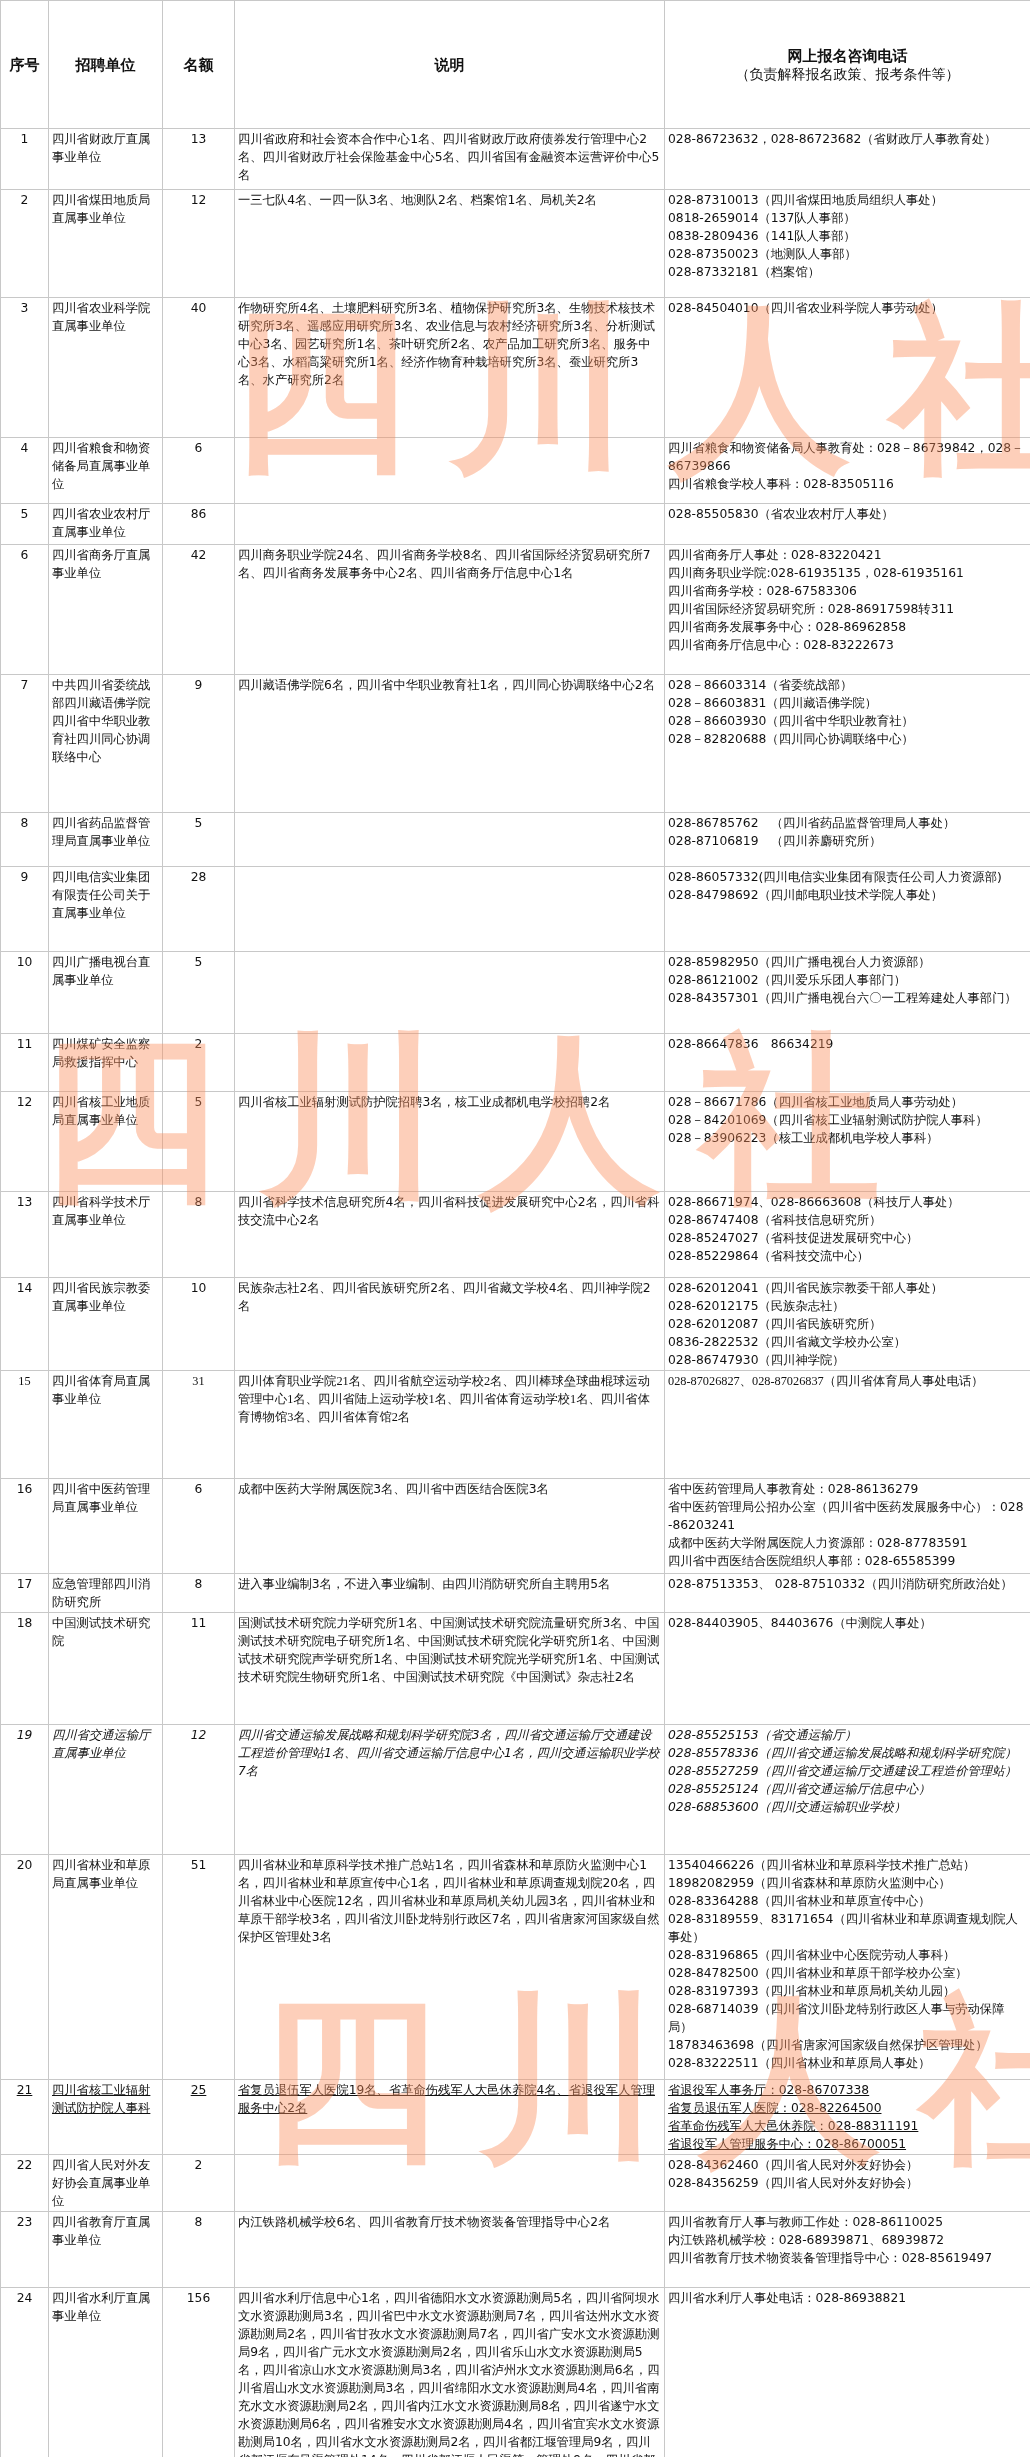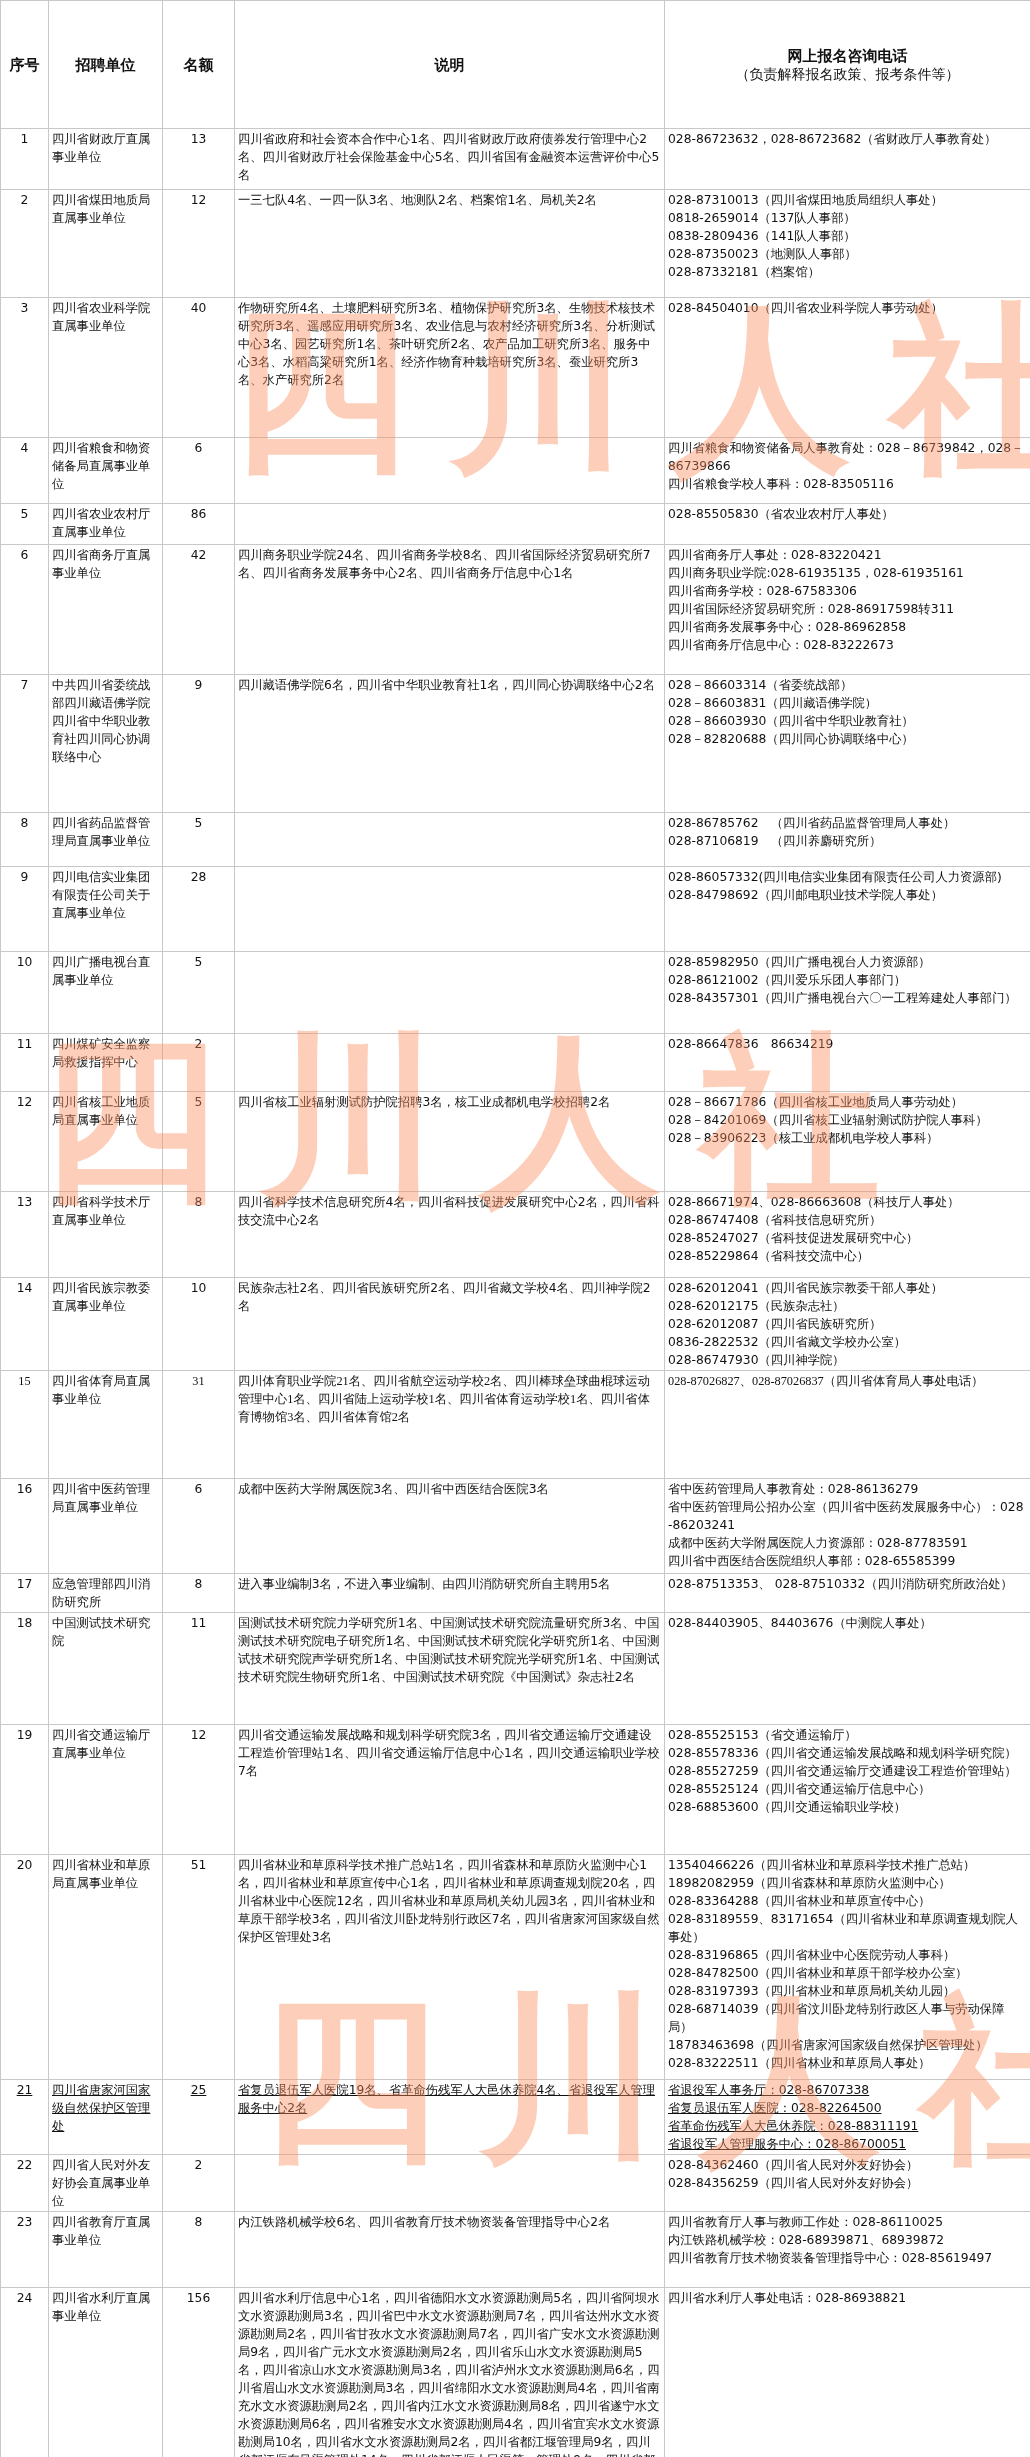--- a/index.html
+++ b/index.html
@@ -229,21 +229,21 @@
       </tr>
       <tr style="height: 112px;">
         <td class="seq">18</td>
         <td>中国测试技术研究院</td>
         <td class="quota">11</td>
         <td>国测试技术研究院力学研究所1名、中国测试技术研究院流量研究所3名、中国测试技术研究院电子研究所1名、中国测试技术研究院化学研究所1名、中国测试技术研究院声学研究所1名、中国测试技术研究院光学研究所1名、中国测试技术研究院生物研究所1名、中国测试技术研究院《中国测试》杂志社2名</td>
         <td>
           <span class="line">028-84403905、84403676（中测院人事处）</span>
         </td>
       </tr>
-      <tr style="height: 130px;">
+      <tr style="height: 130px; font-style: italic;">
         <td class="seq">19</td>
         <td>四川省交通运输厅直属事业单位</td>
         <td class="quota">12</td>
         <td>四川省交通运输发展战略和规划科学研究院3名，四川省交通运输厅交通建设工程造价管理站1名、四川省交通运输厅信息中心1名，四川交通运输职业学校7名</td>
         <td>
           <span class="line">028-85525153（省交通运输厅）</span>
           <span class="line">028-85578336（四川省交通运输发展战略和规划科学研究院）</span>
           <span class="line">028-85527259（四川省交通运输厅交通建设工程造价管理站）</span>
           <span class="line">028-85525124（四川省交通运输厅信息中心）</span>
           <span class="line">028-68853600（四川交通运输职业学校）</span>
@@ -262,21 +262,21 @@
           <span class="line">028-83196865（四川省林业中心医院劳动人事科）</span>
           <span class="line">028-84782500（四川省林业和草原干部学校办公室）</span>
           <span class="line">028-83197393（四川省林业和草原局机关幼儿园）</span>
           <span class="line">028-68714039（四川省汶川卧龙特别行政区人事与劳动保障局）</span>
           <span class="line">18783463698（四川省唐家河国家级自然保护区管理处）</span>
           <span class="line">028-83222511（四川省林业和草原局人事处）</span>
         </td>
       </tr>
       <tr style="height: 70px; text-decoration: underline;">
         <td class="seq">21</td>
-        <td>四川省唐家河国家级自然保护区管理处</td>
+        <td>四川省核工业辐射测试防护院人事科</td>
         <td class="quota">25</td>
         <td>省复员退伍军人医院19名、省革命伤残军人大邑休养院4名、省退役军人管理服务中心2名</td>
         <td>
           <span class="line">省退役军人事务厅：028-86707338</span>
           <span class="line">省复员退伍军人医院：028-82264500</span>
           <span class="line">省革命伤残军人大邑休养院：028-88311191</span>
           <span class="line">省退役军人管理服务中心：028-86700051</span>
         </td>
       </tr>
       <tr style="height: 53px;">

